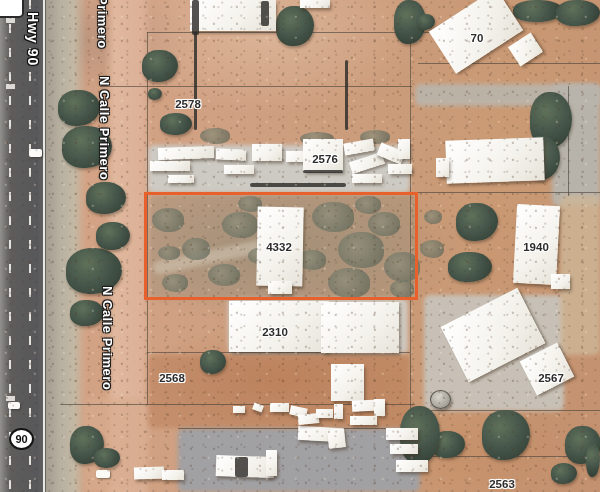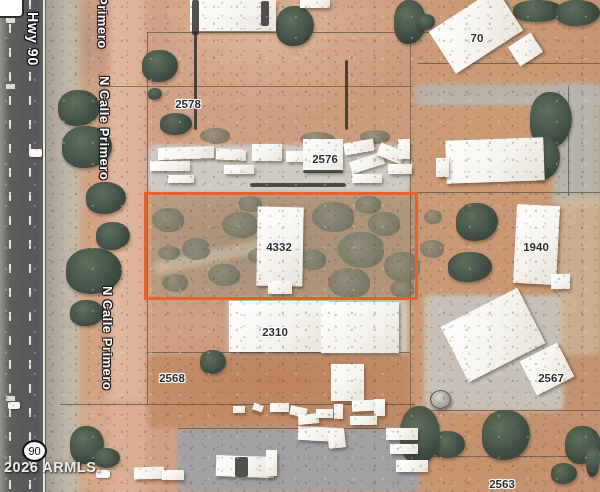--- a/index.html
+++ b/index.html
@@ -56,23 +56,23 @@
     border:3px solid #e8612c;box-sizing:border-box;background:transparent;}
   .street-label{position:absolute;z-index:8;transform-origin:0 0;transform:rotate(90deg);
     white-space:nowrap;font-weight:bold;font-size:13px;letter-spacing:.5px;color:#fff;
     text-shadow:-1px -1px 0 #1a1a1a,1px -1px 0 #1a1a1a,-1px 1px 0 #1a1a1a,1px 1px 0 #1a1a1a,0 0 3px #000;}
   #hwy-label{position:absolute;left:41px;top:12px;z-index:8;transform-origin:0 0;transform:rotate(90deg);
     white-space:nowrap;font-weight:bold;font-size:14px;letter-spacing:1px;color:#fff;
     text-shadow:-1px -1px 0 #111,1px -1px 0 #111,-1px 1px 0 #111,1px 1px 0 #111,0 0 3px #000;}
   .parcel-label{position:absolute;z-index:8;transform:translate(-50%,-50%);white-space:nowrap;
     font-weight:bold;font-size:11.5px;color:#2c2c2c;
     text-shadow:-1px -1px 0 #fff,1px -1px 0 #fff,-1px 1px 0 #fff,1px 1px 0 #fff,0 0 2px #fff;}
-  #shield{position:absolute;left:22px;top:428px;width:25px;height:22px;z-index:8;
+  #shield{position:absolute;left:9px;top:428px;width:25px;height:22px;z-index:8;
     background:#fff;border:2px solid #151515;border-radius:50%;box-sizing:border-box;
-    display:flex;align-items:center;justify-content:center;font-weight:normal;font-size:11px;color:#111;margin-top:12px;}
+    display:flex;align-items:center;justify-content:center;font-weight:bold;font-size:11px;color:#111;}
   #corner-shield{position:absolute;left:-8px;top:-9px;width:28px;height:23px;z-index:8;
     background:#fff;border:2px solid #2a2a2a;border-radius:5px;}
   #copyright{position:absolute;left:4px;top:459px;z-index:9;font-weight:bold;font-size:14.5px;
     letter-spacing:.5px;color:#ecebe8;text-shadow:1px 1px 2px rgba(0,0,0,.75),0 0 4px rgba(0,0,0,.4);}
 </style>
 </head>
 <body>
 
 <div id="map">
 
@@ -234,14 +234,13 @@
       <div class="parcel-label" style="left: 279px; top: 247px;">4332</div>
       <div class="parcel-label" style="left: 275px; top: 332px;">2310</div>
       <div class="parcel-label" style="left: 172px; top: 378px;">2568</div>
       <div class="parcel-label" style="left: 477px; top: 38px;">70</div>
       <div class="parcel-label" style="left: 536px; top: 247px;">1940</div>
       <div class="parcel-label" style="left: 551px; top: 378px;">2567</div>
       <div class="parcel-label" style="left: 502px; top: 484px;">2563</div>
     </div>
   <div id="shield">90</div>
   <div id="corner-shield"></div>
-  <div id="copyright">2026 ARMLS.</div>
 </div>
 
 </body></html>

